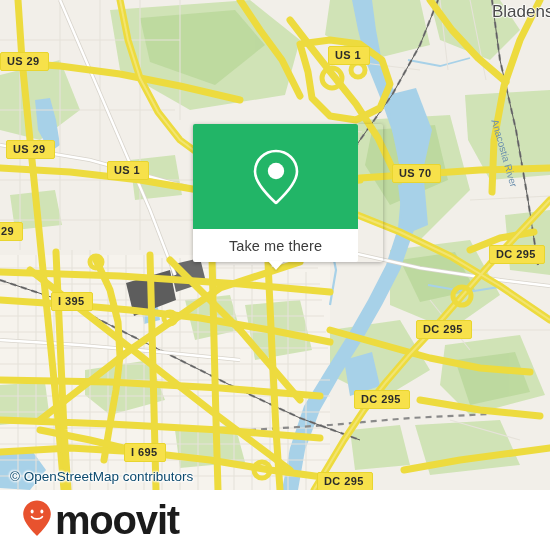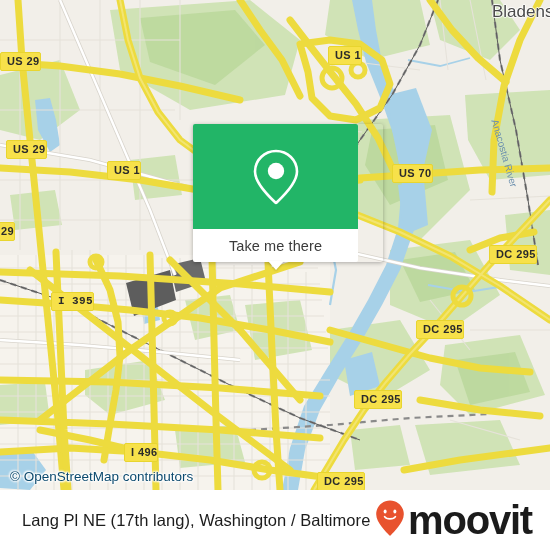--- a/index.html
+++ b/index.html
@@ -38,21 +38,21 @@
   
   .shield {
     position: absolute;
     background: #f7e14a;
     border: 1.5px solid #e8d52f;
     color: #2b2b2b;
     font-family: "Liberation Sans", sans-serif;
     font-size: 11px;
     font-weight: bold;
     letter-spacing: 0.4px;
-    padding: 2px 0 3px 6px;
+    padding: 2px 8px 3px 6px;
     border-radius: 2px;
     white-space: nowrap;
     line-height: 12px;
     box-sizing: border-box;
   }
 
   
   .place-label {
     position: absolute;
     color: #4a4a4a;
@@ -390,24 +390,24 @@
     </svg>
 
     <div>
       <div class="shield" style="left:0px;top:52px;">US 29</div>
       <div class="shield" style="left:328px;top:46px;">US 1</div>
       <div class="shield" style="left:6px;top:140px;">US 29</div>
       <div class="shield" style="left:107px;top:161px;">US 1</div>
       <div class="shield" style="left:-6px;top:222px;">29</div>
       <div class="shield" style="left:392px;top:164px;">US 70</div>
       <div class="shield" style="left:489px;top:245px;">DC 295</div>
-      <div class="shield" style="left:51px;top:292px;font-family:Liberation Mono, monospace;">I 395</div>
+      <div class="shield" style="left:51px;top:292px;">I 395</div>
       <div class="shield" style="left:416px;top:320px;">DC 295</div>
       <div class="shield" style="left:354px;top:390px;">DC 295</div>
-      <div class="shield" style="left:124px;top:443px;">I 496</div>
+      <div class="shield" style="left:124px;top:443px;">I 695</div>
       <div class="shield" style="left:317px;top:472px;">DC 295</div>
     </div>
 
     <div class="place-label" style="left:492px;top:2px;">Bladens</div>
 
     <div class="water-label" style="left:500px;top:118px;transform:rotate(74deg);">Anacostia River</div>
 
     <div class="popup-card">
       <div class="popup-head">
         <span>
@@ -420,21 +420,20 @@
       <div class="popup-foot">
         <span class="popup-foot-label">Take me there</span>
       </div>
       <div class="popup-tail"></div>
     </div>
 
     <div class="osm-attrib">© OpenStreetMap contributors</div>
   </div>
 
   <div class="footer-bar">
-    <div class="footer-title">Lang Pl NE (17th lang), Washington / Baltimore</div>
     <div class="brand">
       <span>
         <svg width="30" height="38" viewBox="0 0 30 38">
           <path d="M15 1.5 C7.3 1.5 1.2 7.6 1.2 15.2 C1.2 23.6 11.6 33.1 14.2 36.3
                    C14.6 36.8 15.4 36.8 15.8 36.3 C18.4 33.1 28.8 23.6 28.8 15.2
                    C28.8 7.6 22.7 1.5 15 1.5 Z" fill="#e8522e"></path>
           <ellipse cx="10.1" cy="12.4" rx="1.5" ry="2" fill="#ffffff"></ellipse>
           <ellipse cx="19.9" cy="12.4" rx="1.5" ry="2" fill="#ffffff"></ellipse>
           <path d="M9.6 17.6 C11.6 20.6 18.4 20.6 20.4 17.6" fill="none" stroke="#ffffff" stroke-width="1.7" stroke-linecap="round"></path>
         </svg>

